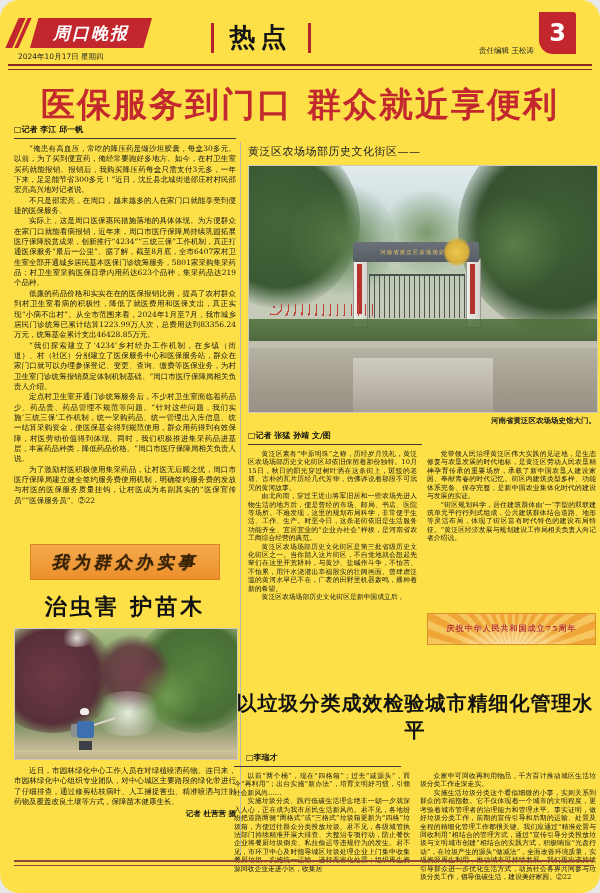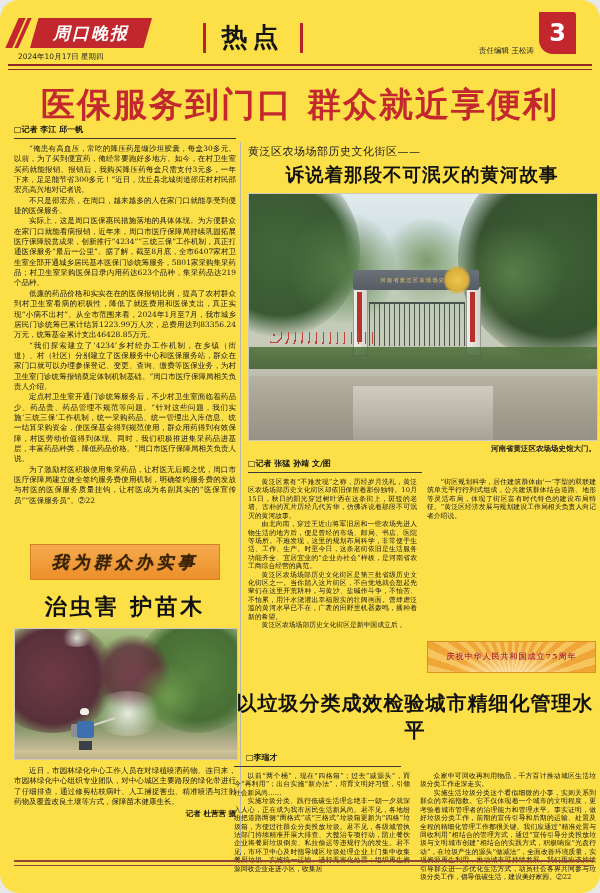--- a/index.html
+++ b/index.html
@@ -9,21 +9,21 @@
   
   .logo-wrap{position:absolute;left:14px;top:18px;}
   .logo-slash{position:absolute;left:-2px;top:0;width:7px;height:30px;background:#c2272d;
               transform:skewX(-24deg);}
   .logo-slash.s2{left:7px;width:4px;}
   .logo{position:absolute;left:16px;top:0;width:122px;height:30px;background:#c2272d;
         clip-path:polygon(7% 0,100% 0,93% 100%,0 100%);display:flex;align-items:center;justify-content:center;}
   .logo span{color:#fff;font-weight:700;font-style:italic;font-size:17px;letter-spacing:2px;}
   .dateline{position:absolute;left:4px;top:34px;font-size:7.5px;color:#222;white-space:nowrap;
             font-family:"DejaVu Sans",sans-serif;}
-  .section-label{position:absolute;left:4px;top:20px;width:497px;display:flex;align-items:center;
+  .section-label{position:absolute;left:12px;top:20px;width:497px;display:flex;align-items:center;
                  justify-content:center;gap:16px;pointer-events:none;}
   .vbar{width:3px;height:30px;background:#b5242a;}
   .section-text{font-size:26px;font-weight:900;letter-spacing:5px;color:#141414;
                 font-family:"DejaVu Sans",sans-serif;}
   .editor{position:absolute;right:66px;top:46px;font-size:7.5px;color:#222;
           font-family:"DejaVu Sans",sans-serif;}
   .pagenum{position:absolute;right:24px;top:12px;width:37px;height:42px;background:#c2272d;
            border-radius:0 3px 0 14px;display:flex;align-items:center;justify-content:center;
            color:#fff;font-size:24px;font-weight:700;font-family:"DejaVu Sans",sans-serif;}
   .header-rule{position:absolute;left:8px;right:8px;top:64px;height:3px;
@@ -206,21 +206,20 @@
     <div class="caption-block">
       <p>近日，市园林绿化中心工作人员在对绿植喷洒药物。连日来，市园林绿化中心组织专业团队，对中心城区主要路段的绿化带进行了仔细排查，通过修剪枯枝病叶、人工捕捉害虫、精准喷洒与注射药物及覆盖改良土壤等方式，保障苗木健康生长。</p>
     </div>
     <div class="credit">记者 杜营营 摄</div>
   </section>
 
   <div class="col-rule"></div>
 
   <section class="right-top">
     <div class="kicker">黄泛区农场场部历史文化街区——</div>
-    <h2 class="hf-headline">诉说着那段不可泯灭的黄河故事</h2>
 
     <div class="photo gate" aria-hidden="true">
       <div class="g-tree1"></div>
       <div class="g-tree3"></div>
       <div class="g-tree2"></div>
       <div class="g-tree4"></div>
       <div class="g-tree5"></div>
       <div class="g-fence"></div>
       <div class="g-pill l"></div>
       <div class="g-pill r"></div>
@@ -239,28 +238,29 @@
     <div class="photo-caption">河南省黄泛区农场场史馆大门。</div>
 
     <div class="hf-byline-row">
       <div class="byline">□记者 张猛 孙靖 文/图</div>
       <div class="byline-rule"></div>
     </div>
 
     <div class="hf-cols">
       <div class="hf-col c1 body">
         <div class="text-clip">
-          <p>黄泛区素有“不难发现”之称，历经岁月洗礼，黄泛区农场场部历史文化街区却依旧保留着那份独特。10月15日，秋日的阳光穿过树叶洒在这条街上，斑驳的老墙、古朴的瓦片历经几代芳华，仿佛诉说着那段不可泯灭的黄河故事。</p>
+          <p>黄泛区素有“中原明珠”之称，历经岁月洗礼，黄泛区农场场部历史文化街区却依旧保留着那份独特。10月15日，秋日的阳光穿过树叶洒在这条街上，斑驳的老墙、古朴的瓦片历经几代芳华，仿佛诉说着那段不可泯灭的黄河故事。</p>
           <p>由北向南，穿过王近山将军旧居和一些农场先进人物生活的地方后，便是曾经的市场、邮局、书店、医院等场所。不难发现，这里的规划布局科学，非常便于生活、工作、生产。时至今日，这条老街依旧是生活服务功能齐全、宜居宜业的“企业办社会”样板，是河南省农工商综合经营的典范。</p>
           <p>黄泛区农场场部历史文化街区是第三批省级历史文化街区之一。当你踏入这片街区，不自觉地就会想起先辈们在这里开荒耕种，与黄沙、盐碱作斗争，不怕苦、不怕累，用汗水浇灌出幸福殷实的壮阔画面。曾肆虐泛滥的黄河水早已不在，广袤的田野里机器轰鸣，播种着新的希望。</p>
           <p>黄泛区农场场部历史文化街区是新中国成立后，</p>
         </div>
       </div>
       <div class="hf-col c2 body">
         <div class="text-clip">
+          <p>党带领人民治理黄泛区伟大实践的见证地，是生态修复与农垦发展的时代地标，是黄泛区劳动人民农垦精神孕育传承的重要场所，承载了新中国农垦人建设家园、奉献青春的时代记忆。街区内建筑类型多样、功能体系完备、保存完整，是新中国农业集体化时代的建设与发展的实证。</p>
           <p>“街区规划科学，居住建筑群体由‘一’字型的双联建筑单元平行行列式组成，公共建筑群体结合道路、地形等灵活布局，体现了街区富有时代特色的建设布局特征。”黄泛区经济发展与规划建设工作局相关负责人向记者介绍说。</p>
         </div>
         <div class="gold-banner">
           <span>庆祝中华人民共和国成立75周年</span>
         </div>
       </div>
     </div>
   </section>
 
   <section class="bottom-art">

